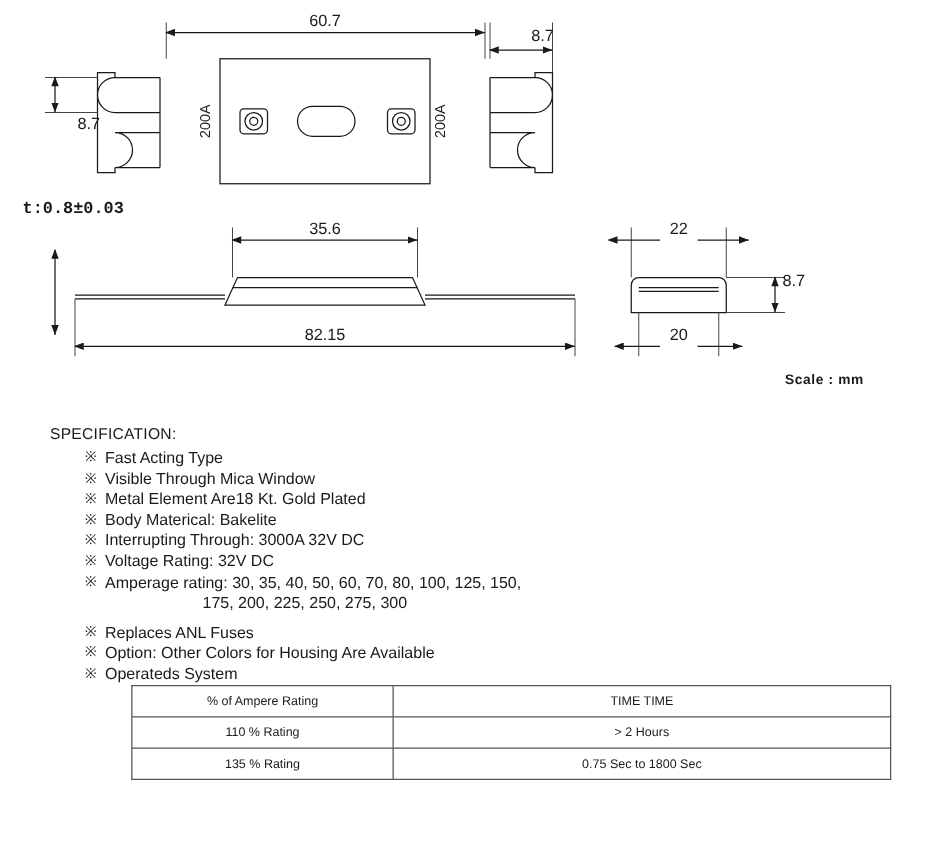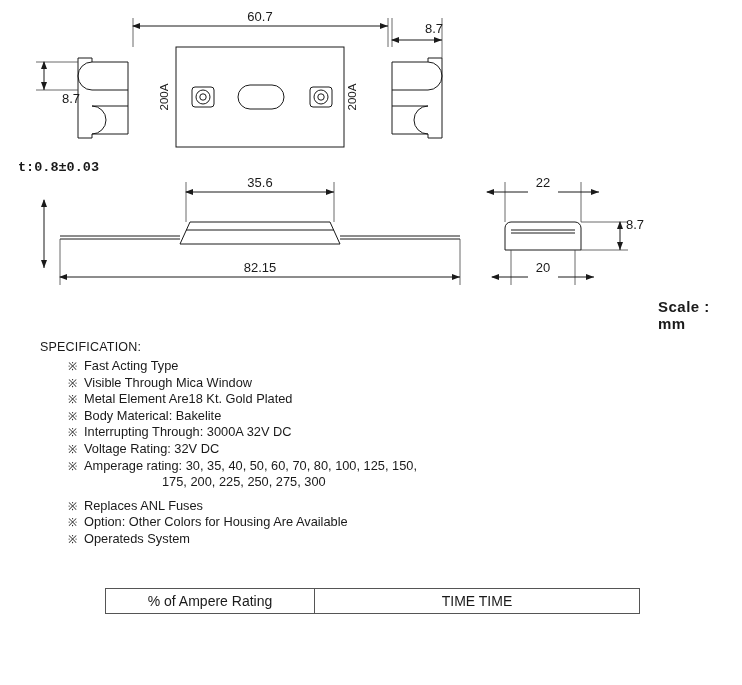--- a/index.html
+++ b/index.html
@@ -67,40 +67,40 @@
   .spec-text .cont {
     display: block;
     padding-left: 78px;
   }
   .spec-text .wrap2 {
     display: block;
   }
   table.blow {
     position: absolute;
     left: 105px;
-    top: 588px;
-    width: 535px;
+    top: 548px;
+    width: 608px;
     border-collapse: collapse;
-    font-size: 14px;
+    font-size: 10px;
   }
   table.blow th, table.blow td {
     border: 1px solid #555;
     height: 24px;
     padding: 0 10px;
     font-weight: normal;
     text-align: center;
   }
   table.blow th:first-child, table.blow td:first-child {
     width: 188px;
   }
   .scale-label {
     position: absolute;
-    left: 658px;
+    left: 628px;
     top: 298px;
-    font-size: 15px;
+    font-size: 11px;
     font-weight: bold;
     letter-spacing: 0.5px;
   }
   .thick-label {
     position: absolute;
     left: 18px;
     top: 160px;
     font-size: 13.5px;
     font-weight: bold;
     font-family: Liberation Mono, monospace;
@@ -284,16 +284,24 @@
   </div>
 
   <table class="blow">
     <thead>
       <tr>
         <th>% of Ampere Rating</th>
         <th>TIME TIME</th>
       </tr>
     </thead>
     <tbody>
+      <tr>
+        <td>110 % Rating</td>
+        <td>&gt; 2 Hours</td>
+      </tr>
+      <tr>
+        <td>135 % Rating</td>
+        <td>0.75 Sec to 1800 Sec</td>
+      </tr>
     </tbody>
   </table>
 
 </div>
 
 </body></html>

